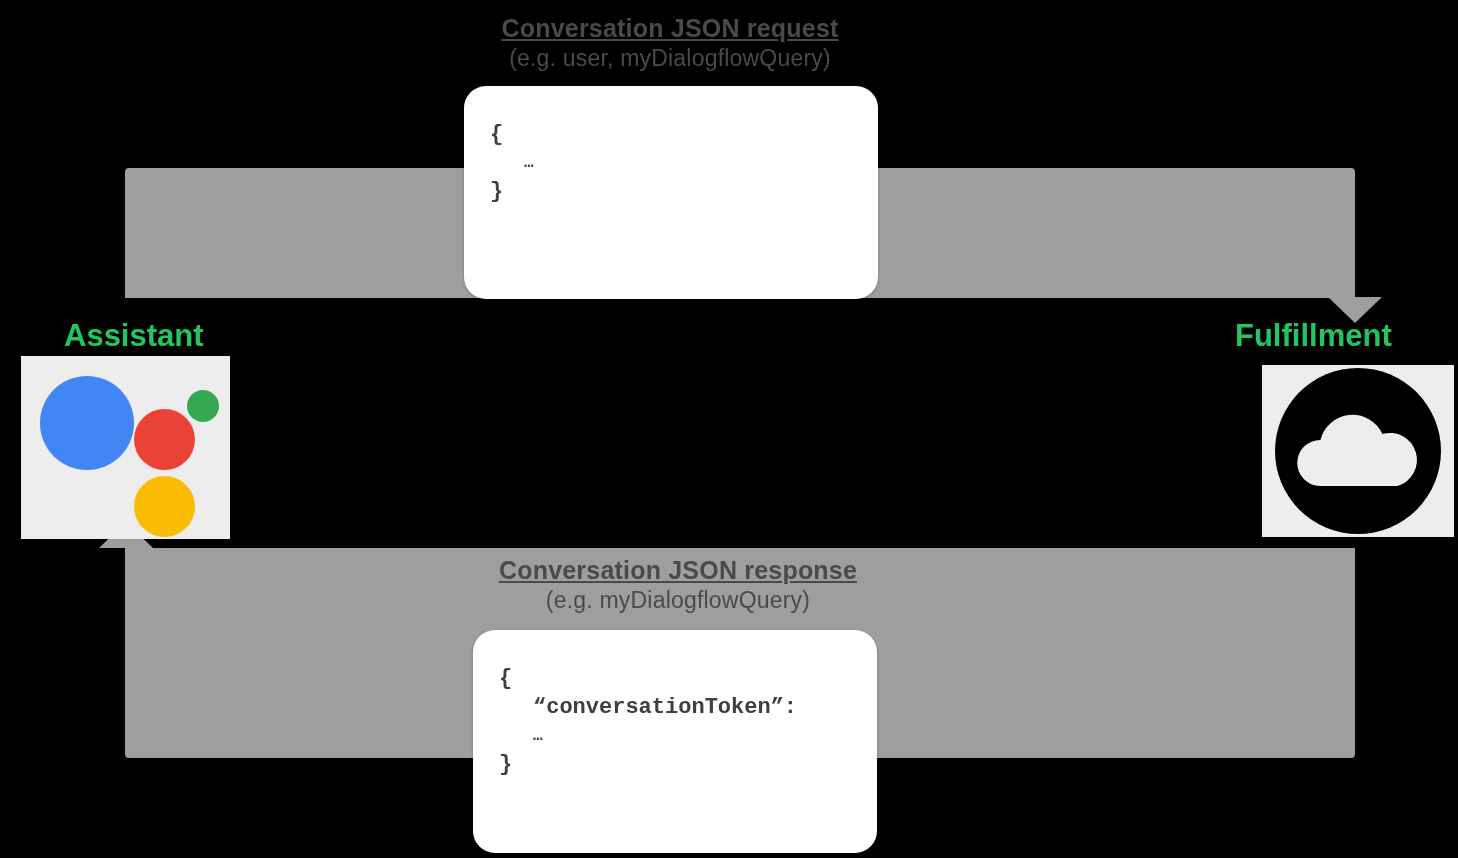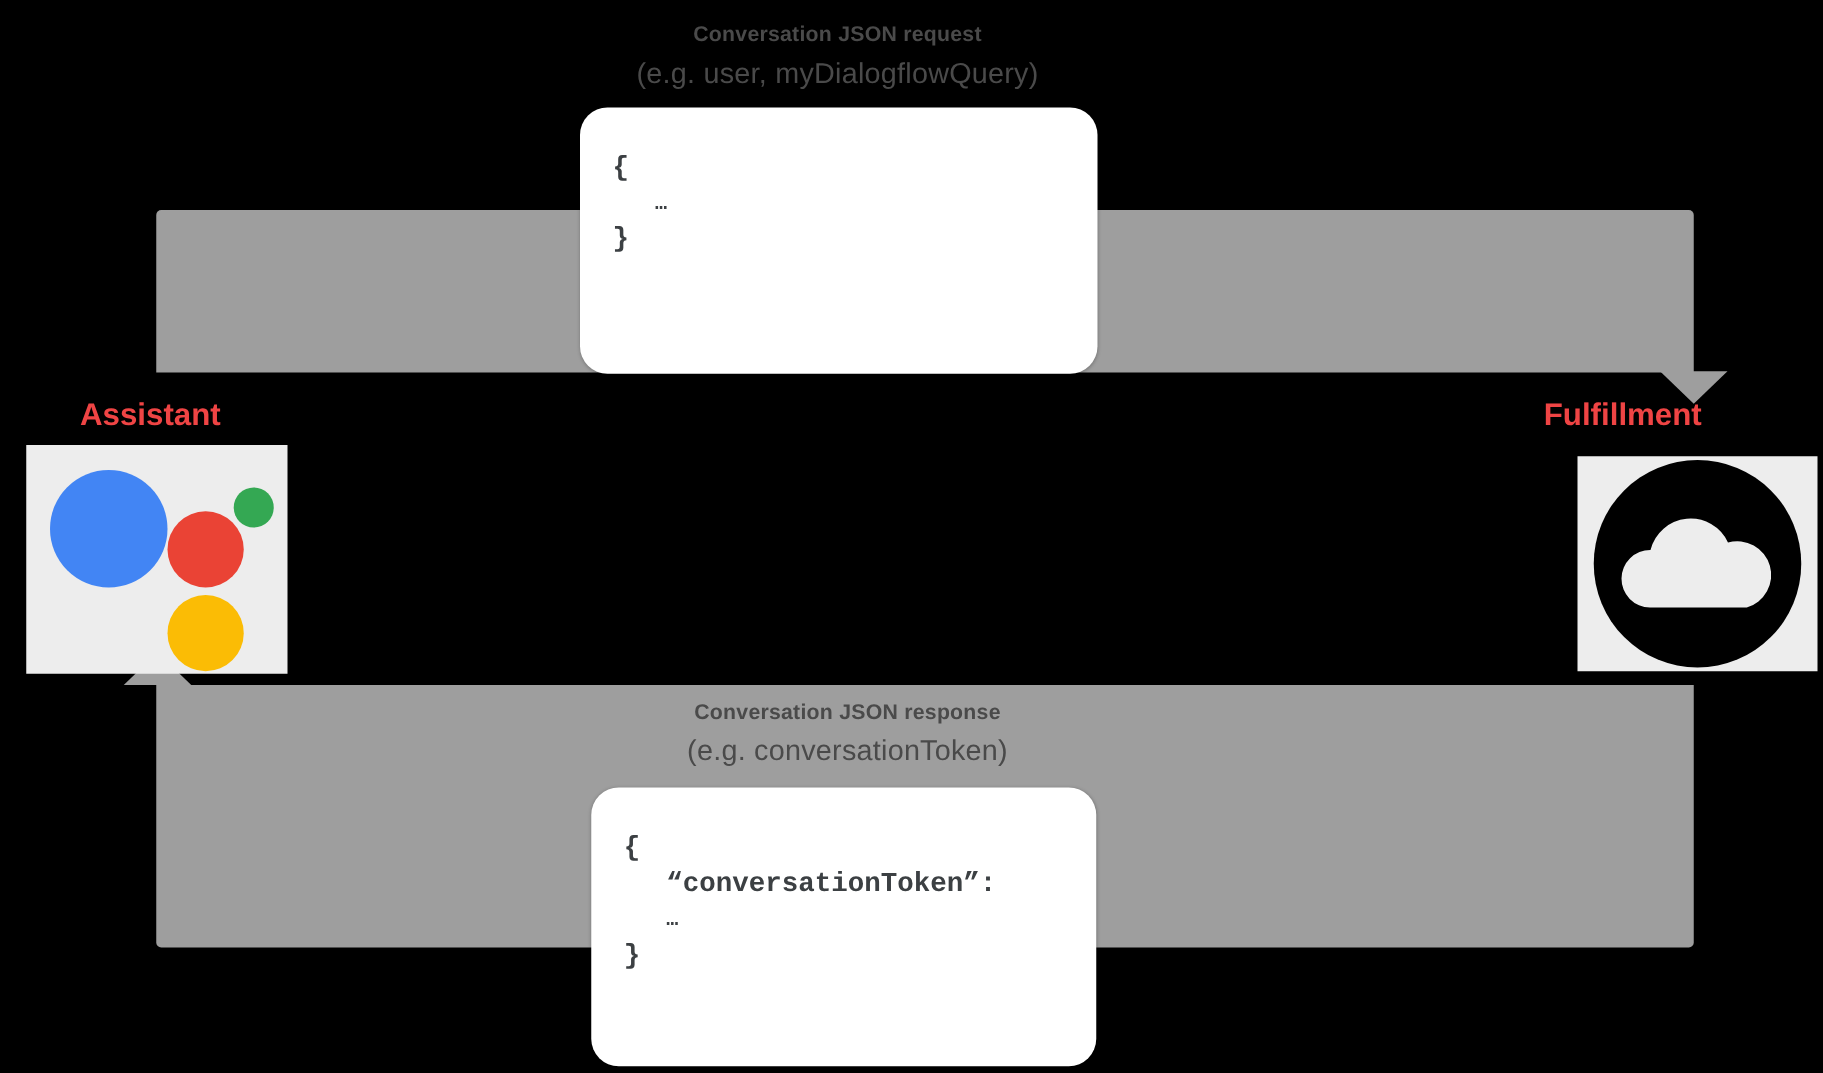--- a/index.html
+++ b/index.html
@@ -63,45 +63,46 @@
     position: absolute;
     color: #4a4a4a;
     font-weight: bold;
     letter-spacing: 0.2px;
     white-space: nowrap;
     text-align: center;
     font-family: "Liberation Sans", sans-serif;
   }
   .flow-label .line1 {
     display: block;
-    font-size: 17px;
+    font-size: 25px;
     line-height: 30px;
+    text-decoration: underline;
   }
   .flow-label .line2 {
     display: block;
     font-size: 23px;
     line-height: 30px;
     font-weight: normal;
   }
   #label-request {
     left: 0;
     top: 13px;
     width: 1340px;
   }
   #label-response {
     left: 0;
     top: 555px;
     width: 1356px;
   }
 
   .node-label {
     position: absolute;
-    color: #ef4444;
+    color: #22c55e;
     font-weight: bold;
-    font-size: 25px;
+    font-size: 31px;
     white-space: nowrap;
     font-family: "Liberation Sans", sans-serif;
   }
   #label-assistant {
     left: 64px;
     top: 318px;
   }
   #label-fulfillment {
     left: 1235px;
     top: 318px;
@@ -173,21 +174,21 @@
   <div class="arrow-band" id="arrow-bottom-shaft"></div>
   <div id="arrow-bottom-head"></div>
 
   <div class="flow-label" id="label-request">
     <span class="line1">Conversation JSON request</span>
     <span class="line2">(e.g. user, myDialogflowQuery)</span>
   </div>
 
   <div class="flow-label" id="label-response">
     <span class="line1">Conversation JSON response</span>
-    <span class="line2">(e.g. conversationToken)</span>
+    <span class="line2">(e.g. myDialogflowQuery)</span>
   </div>
 
   <div class="node-label" id="label-assistant">Assistant</div>
   <div class="node-label" id="label-fulfillment">Fulfillment</div>
 
   <div class="node-tile" id="assistant-tile">
     <span class="dot" id="assistant-blue"></span>
     <span class="dot" id="assistant-red"></span>
     <span class="dot" id="assistant-green"></span>
     <span class="dot" id="assistant-yellow"></span>

